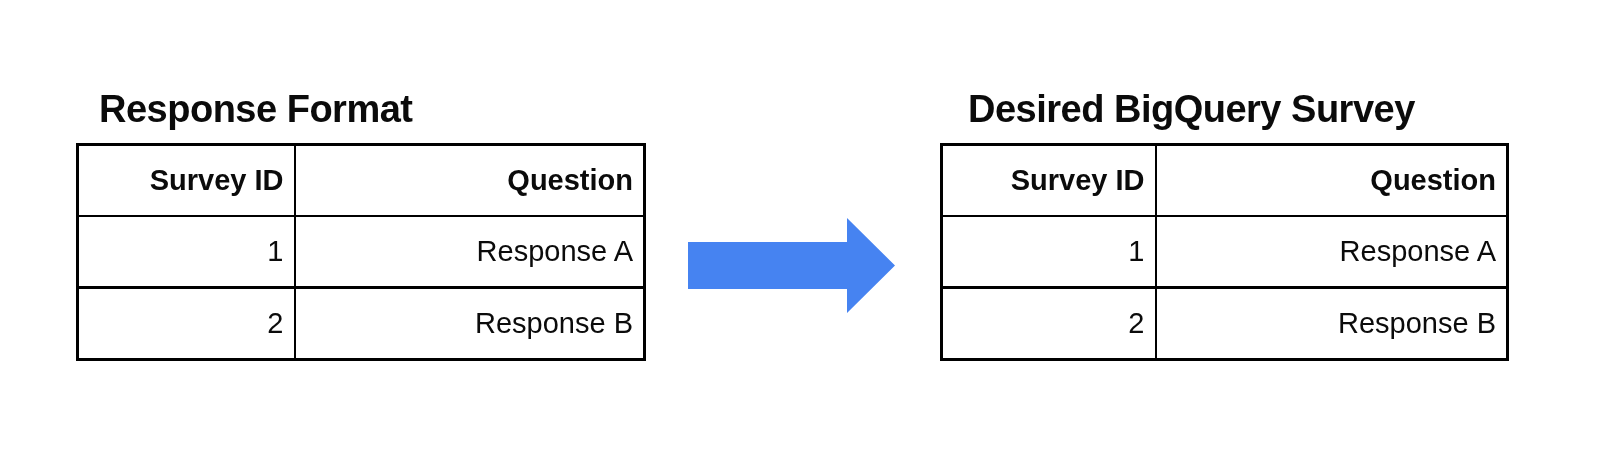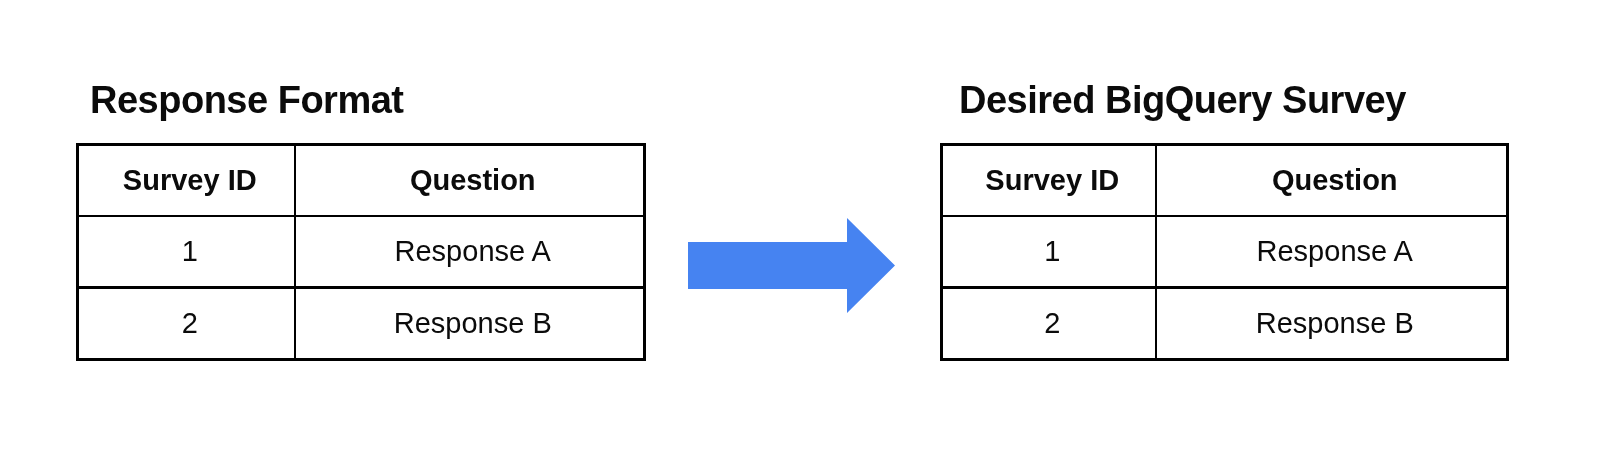--- a/index.html
+++ b/index.html
@@ -11,21 +11,21 @@
     position: relative;
     width: 1600px;
     height: 468px;
     background: #ffffff;
     overflow: hidden;
     font-family: "Liberation Sans", sans-serif;
   }
   .panel-title {
     position: absolute;
     top: 71px;
-    margin: 8px;
+    margin: 17px;
     font-size: 38px;
     font-weight: 700;
     line-height: 42px;
     color: #0b0b0b;
     letter-spacing: -0.5px;
     white-space: nowrap;
   }
   .panel-title.left  { left: 82px;  }
   .panel-title.right { left: 951px; }
 
@@ -41,21 +41,21 @@
   table.data-table.right { left: 940px; }
 
   .data-table th,
   .data-table td {
     border: 2px solid #000000;
     height: 69px;
     padding: 0 10px 0 17px;
     font-size: 29px;
     line-height: 1;
     color: #0b0b0b;
-    text-align: center;
+    text-align: right;
     vertical-align: middle;
     white-space: nowrap;
     overflow: hidden;
   }
   .data-table th { font-weight: 700; }
   .data-table td { font-weight: 400; }
   
   .data-table tbody tr:last-child th,
   .data-table tbody tr:last-child td { border-top-width: 3px; }
 

